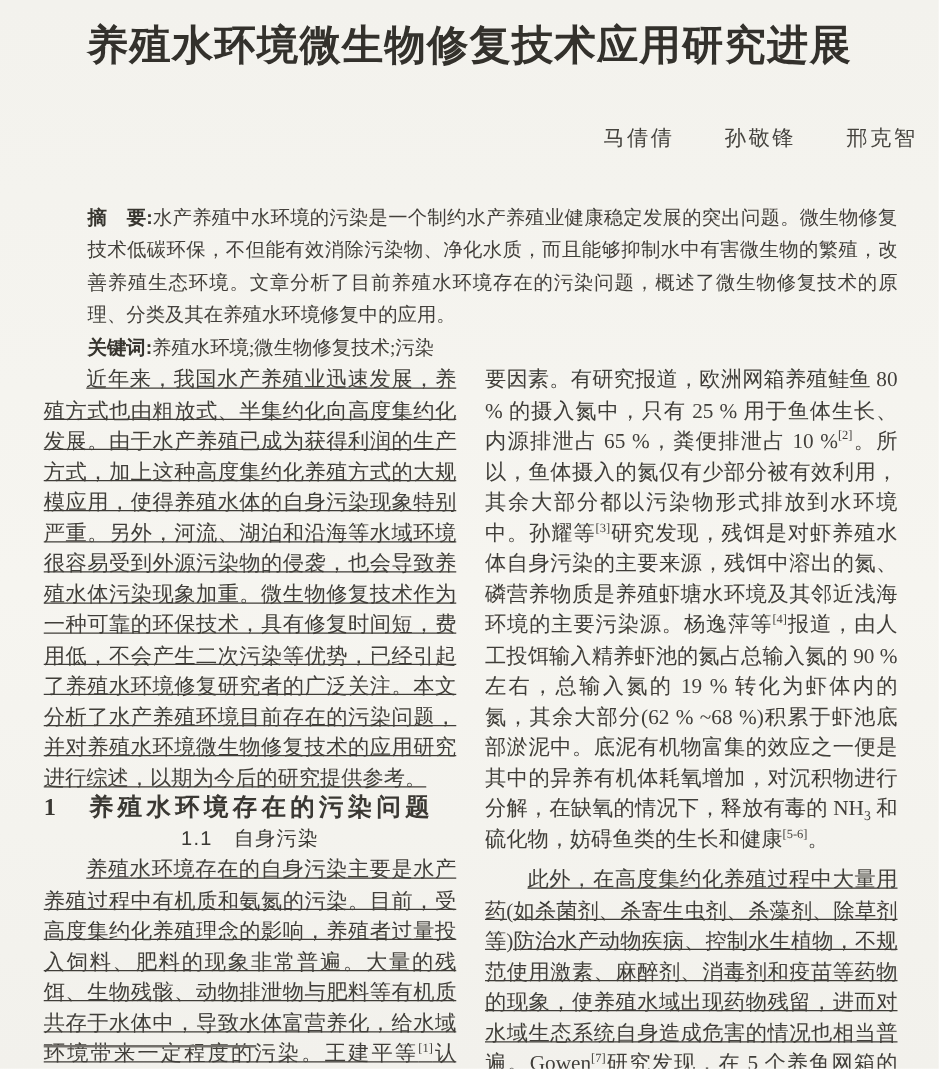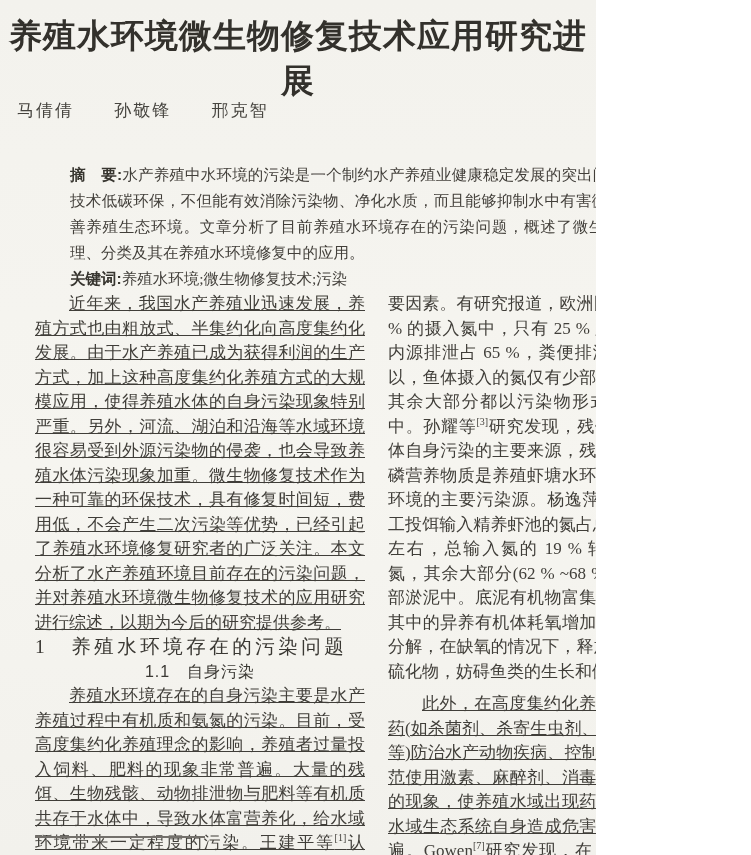--- a/index.html
+++ b/index.html
@@ -1,37 +1,37 @@
 <!DOCTYPE html>
 <html><head>
 <meta charset="utf-8">
 <style>
   html, body { margin: 0; padding: 0; }
   .page {
     position: relative;
-    width: 596px;
+    width: 751px;
     height: 855px;
     overflow: hidden;
     background: linear-gradient(180deg, #f3f2ed 0%, #f6f5f0 55%, #f2f1ec 100%);
     font-family: "Liberation Serif", "DejaVu Serif", serif;
     color: #3f3d38;
   }
   .title {
     position: absolute;
     top: 14px; left: 0; width: 100%;
     text-align: center;
     font-size: 33px;
     font-weight: bold;
     letter-spacing: 1px;
     color: #33312c;
   }
   .authors {
     position: absolute;
     top: 99px; left: 0; width: 100%;
-    text-align: left;
+    text-align: right;
     font-size: 17px;
     letter-spacing: 2px;
     color: #46443f;
   }
   .authors .author { margin: 0 17px; }
   .affiliation {
     position: absolute;
     top: 129px; left: 0; width: 100%;
     text-align: center;
     font-size: 15.5px;
@@ -62,21 +62,21 @@
     text-align: justify;
     color: #403e39;
   }
   .col-left  { left: 35px; }
   .col-right { left: 388px; }
   .col p { margin: 0; }
   .indent { text-indent: 2em; text-decoration: underline; }
   .para-gap { margin-top: 8px !important; }
   .sec-heading {
     font-size: 19.5px;
-    font-weight: normal;
+    font-weight: bold;
     letter-spacing: 3.5px;
     margin: 9px 0 6px 0;
     color: #3a3833;
     white-space: nowrap;
     text-align: left;
   }
   .subsec-heading {
     font-family: "Liberation Sans", "DejaVu Sans", sans-serif;
     font-size: 16px;
     font-weight: normal;

